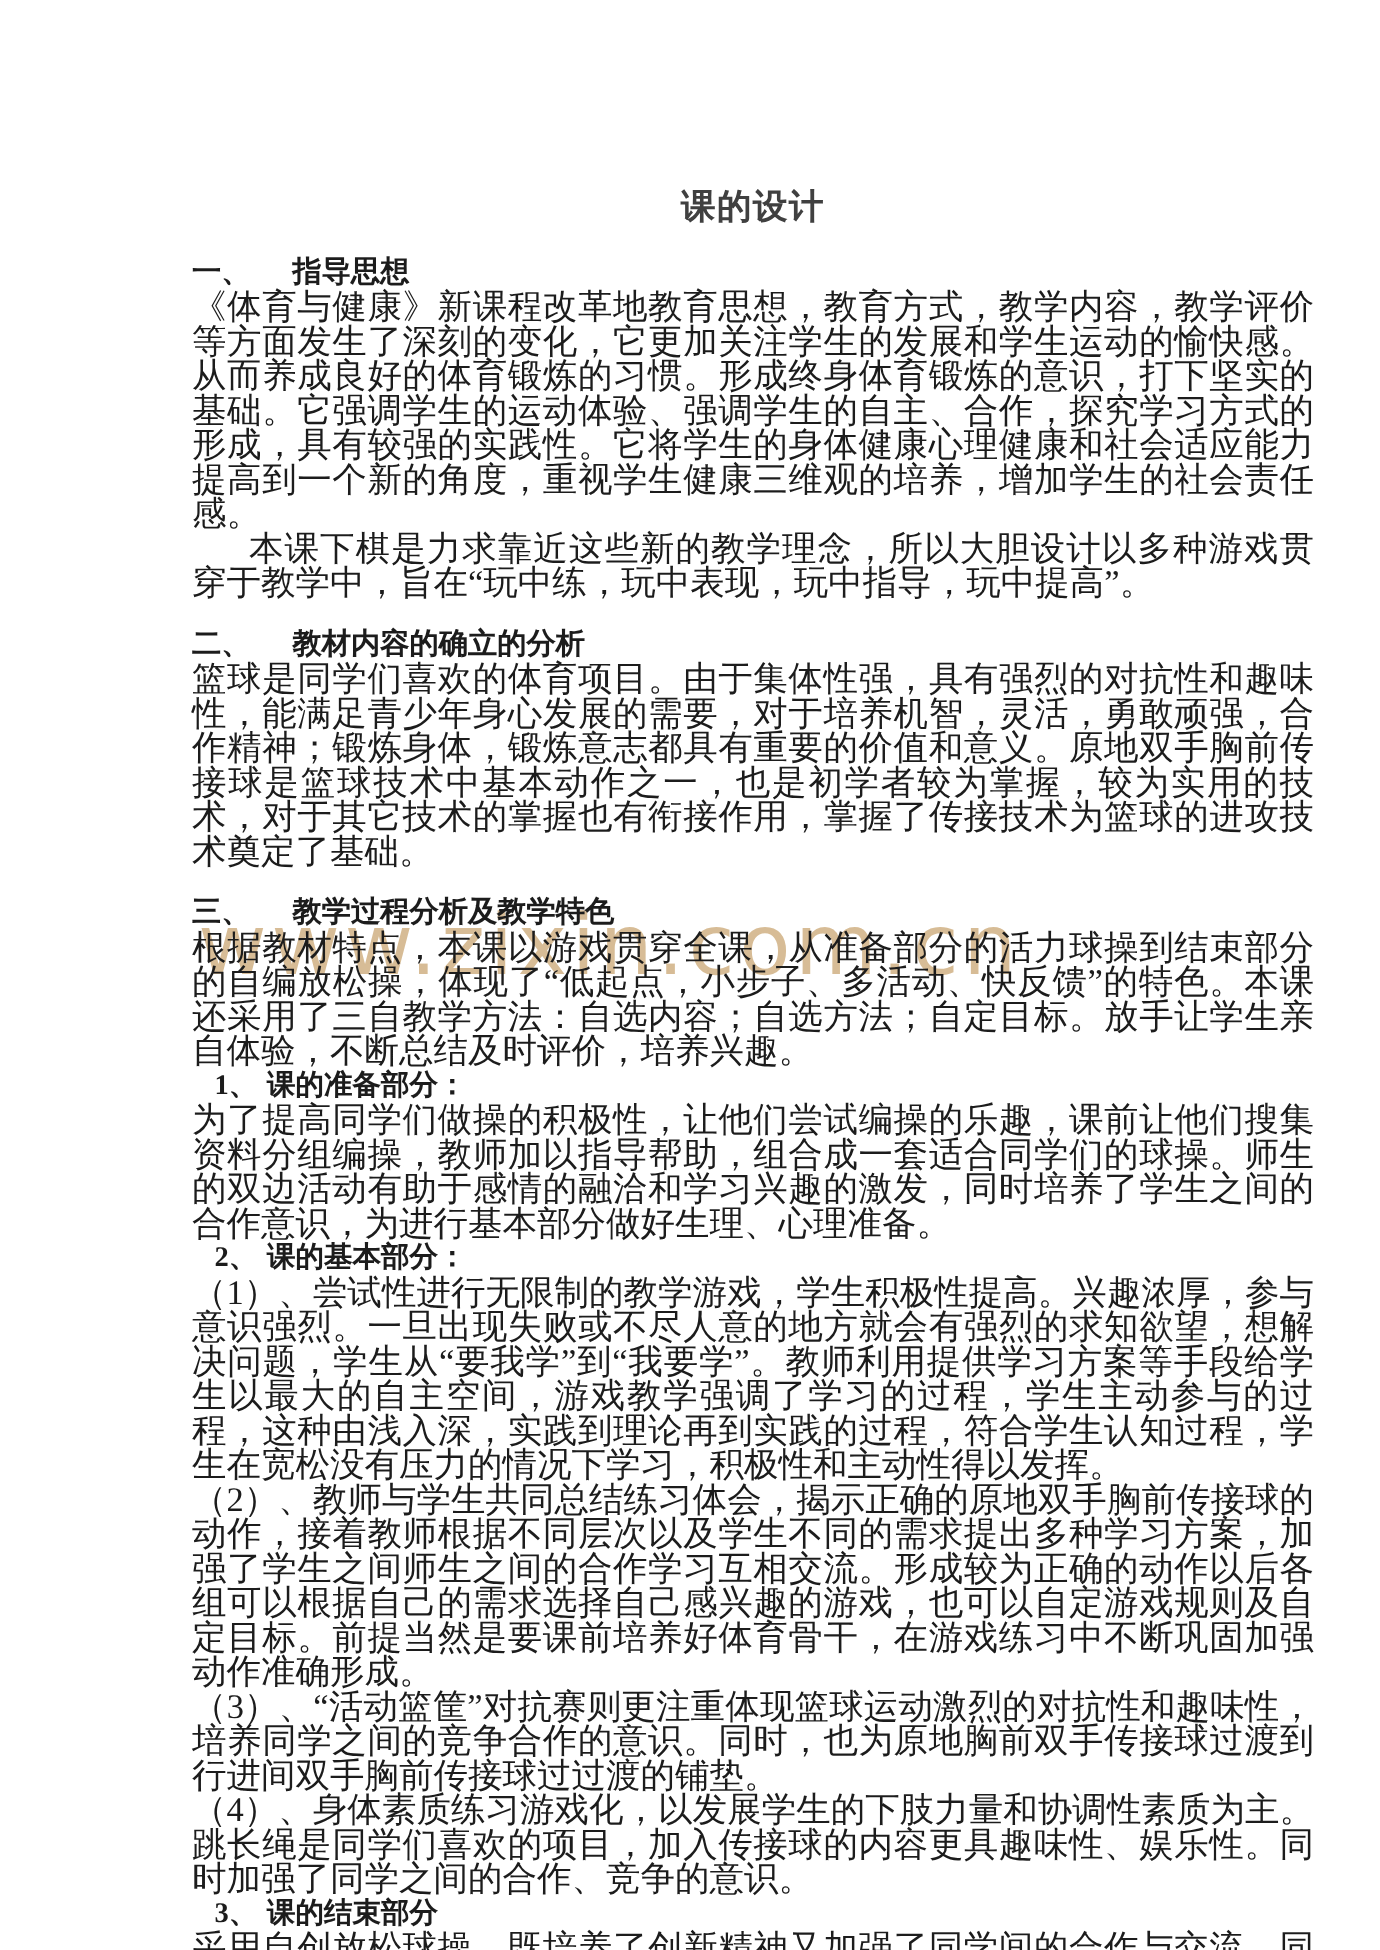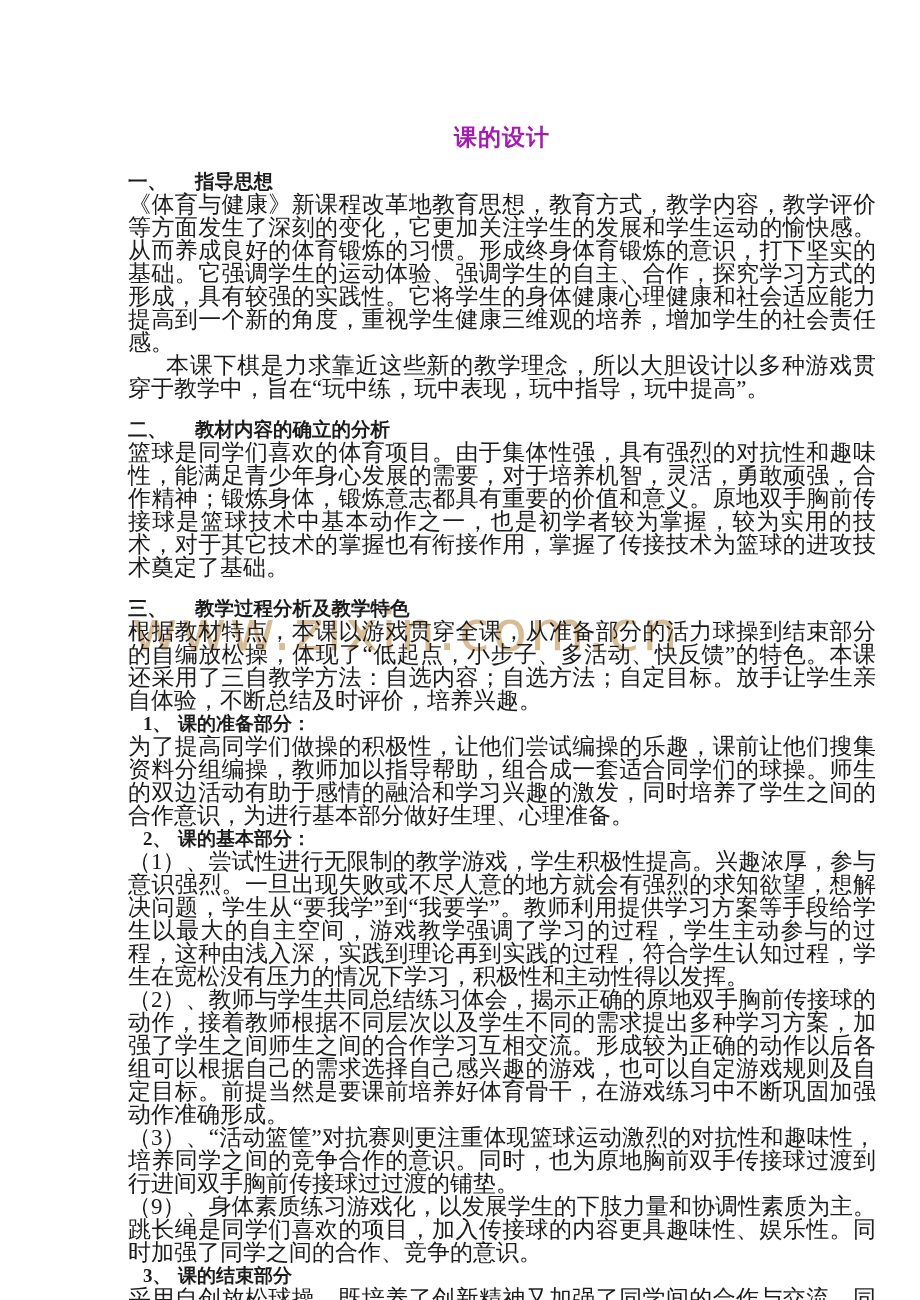--- a/index.html
+++ b/index.html
@@ -65,21 +65,21 @@
 </style>
 </head>
 <body>
 
 <div class="page">
 
   <div class="watermark" style="color: #a16207;">www.zixin.com.cn</div>
 
   <div class="content">
 
-    <div class="doc-title" style="color: #a21caf;">课的设计</div>
+    <div class="doc-title" style="color: #404040;">课的设计</div>
 
     <div class="h1">
       <span class="num">一、</span><span>指导思想</span>
     </div>
 
     <p class="body">《体育与健康》新课程改革地教育思想，教育方式，教学内容，教学评价等方面发生了深刻的变化，它更加关注学生的发展和学生运动的愉快感。从而养成良好的体育锻炼的习惯。形成终身体育锻炼的意识，打下坚实的基础。它强调学生的运动体验、强调学生的自主、合作，探究学习方式的形成，具有较强的实践性。它将学生的身体健康心理健康和社会适应能力提高到一个新的角度，重视学生健康三维观的培养，增加学生的社会责任感。</p>
 
     <p class="body first-indent">本课下棋是力求靠近这些新的教学理念，所以大胆设计以多种游戏贯穿于教学中，旨在“玩中练，玩中表现，玩中指导，玩中提高”。</p>
 
     <div class="h1">
@@ -103,21 +103,21 @@
     <div class="sub-h">
       <span class="num">2、</span><span>课的基本部分：</span>
     </div>
 
     <p class="body ind-b">（1）、尝试性进行无限制的教学游戏，学生积极性提高。兴趣浓厚，参与意识强烈。一旦出现失败或不尽人意的地方就会有强烈的求知欲望，想解决问题，学生从“要我学”到“我要学”。教师利用提供学习方案等手段给学生以最大的自主空间，游戏教学强调了学习的过程，学生主动参与的过程，这种由浅入深，实践到理论再到实践的过程，符合学生认知过程，学生在宽松没有压力的情况下学习，积极性和主动性得以发挥。</p>
 
     <p class="body ind-b">（2）、教师与学生共同总结练习体会，揭示正确的原地双手胸前传接球的动作，接着教师根据不同层次以及学生不同的需求提出多种学习方案，加强了学生之间师生之间的合作学习互相交流。形成较为正确的动作以后各组可以根据自己的需求选择自己感兴趣的游戏，也可以自定游戏规则及自定目标。前提当然是要课前培养好体育骨干，在游戏练习中不断巩固加强动作准确形成。</p>
 
     <p class="body ind-b">（3）、“活动篮筐”对抗赛则更注重体现篮球运动激烈的对抗性和趣味性，培养同学之间的竞争合作的意识。同时，也为原地胸前双手传接球过渡到行进间双手胸前传接球过过渡的铺垫。</p>
 
-    <p class="body ind-b">（9）、身体素质练习游戏化，以发展学生的下肢力量和协调性素质为主。跳长绳是同学们喜欢的项目，加入传接球的内容更具趣味性、娱乐性。同时加强了同学之间的合作、竞争的意识。</p>
+    <p class="body ind-b">（4）、身体素质练习游戏化，以发展学生的下肢力量和协调性素质为主。跳长绳是同学们喜欢的项目，加入传接球的内容更具趣味性、娱乐性。同时加强了同学之间的合作、竞争的意识。</p>
 
     <div class="sub-h">
       <span class="num">3、</span><span>课的结束部分</span>
     </div>
 
     <p class="body ind-a">采用自创放松球操，既培养了创新精神又加强了同学间的合作与交流。同时也达到消除疲劳，愉悦身心的目的。最后学生自评本课的感受及收获，教师点评。</p>
 
   </div>
 </div>
 

